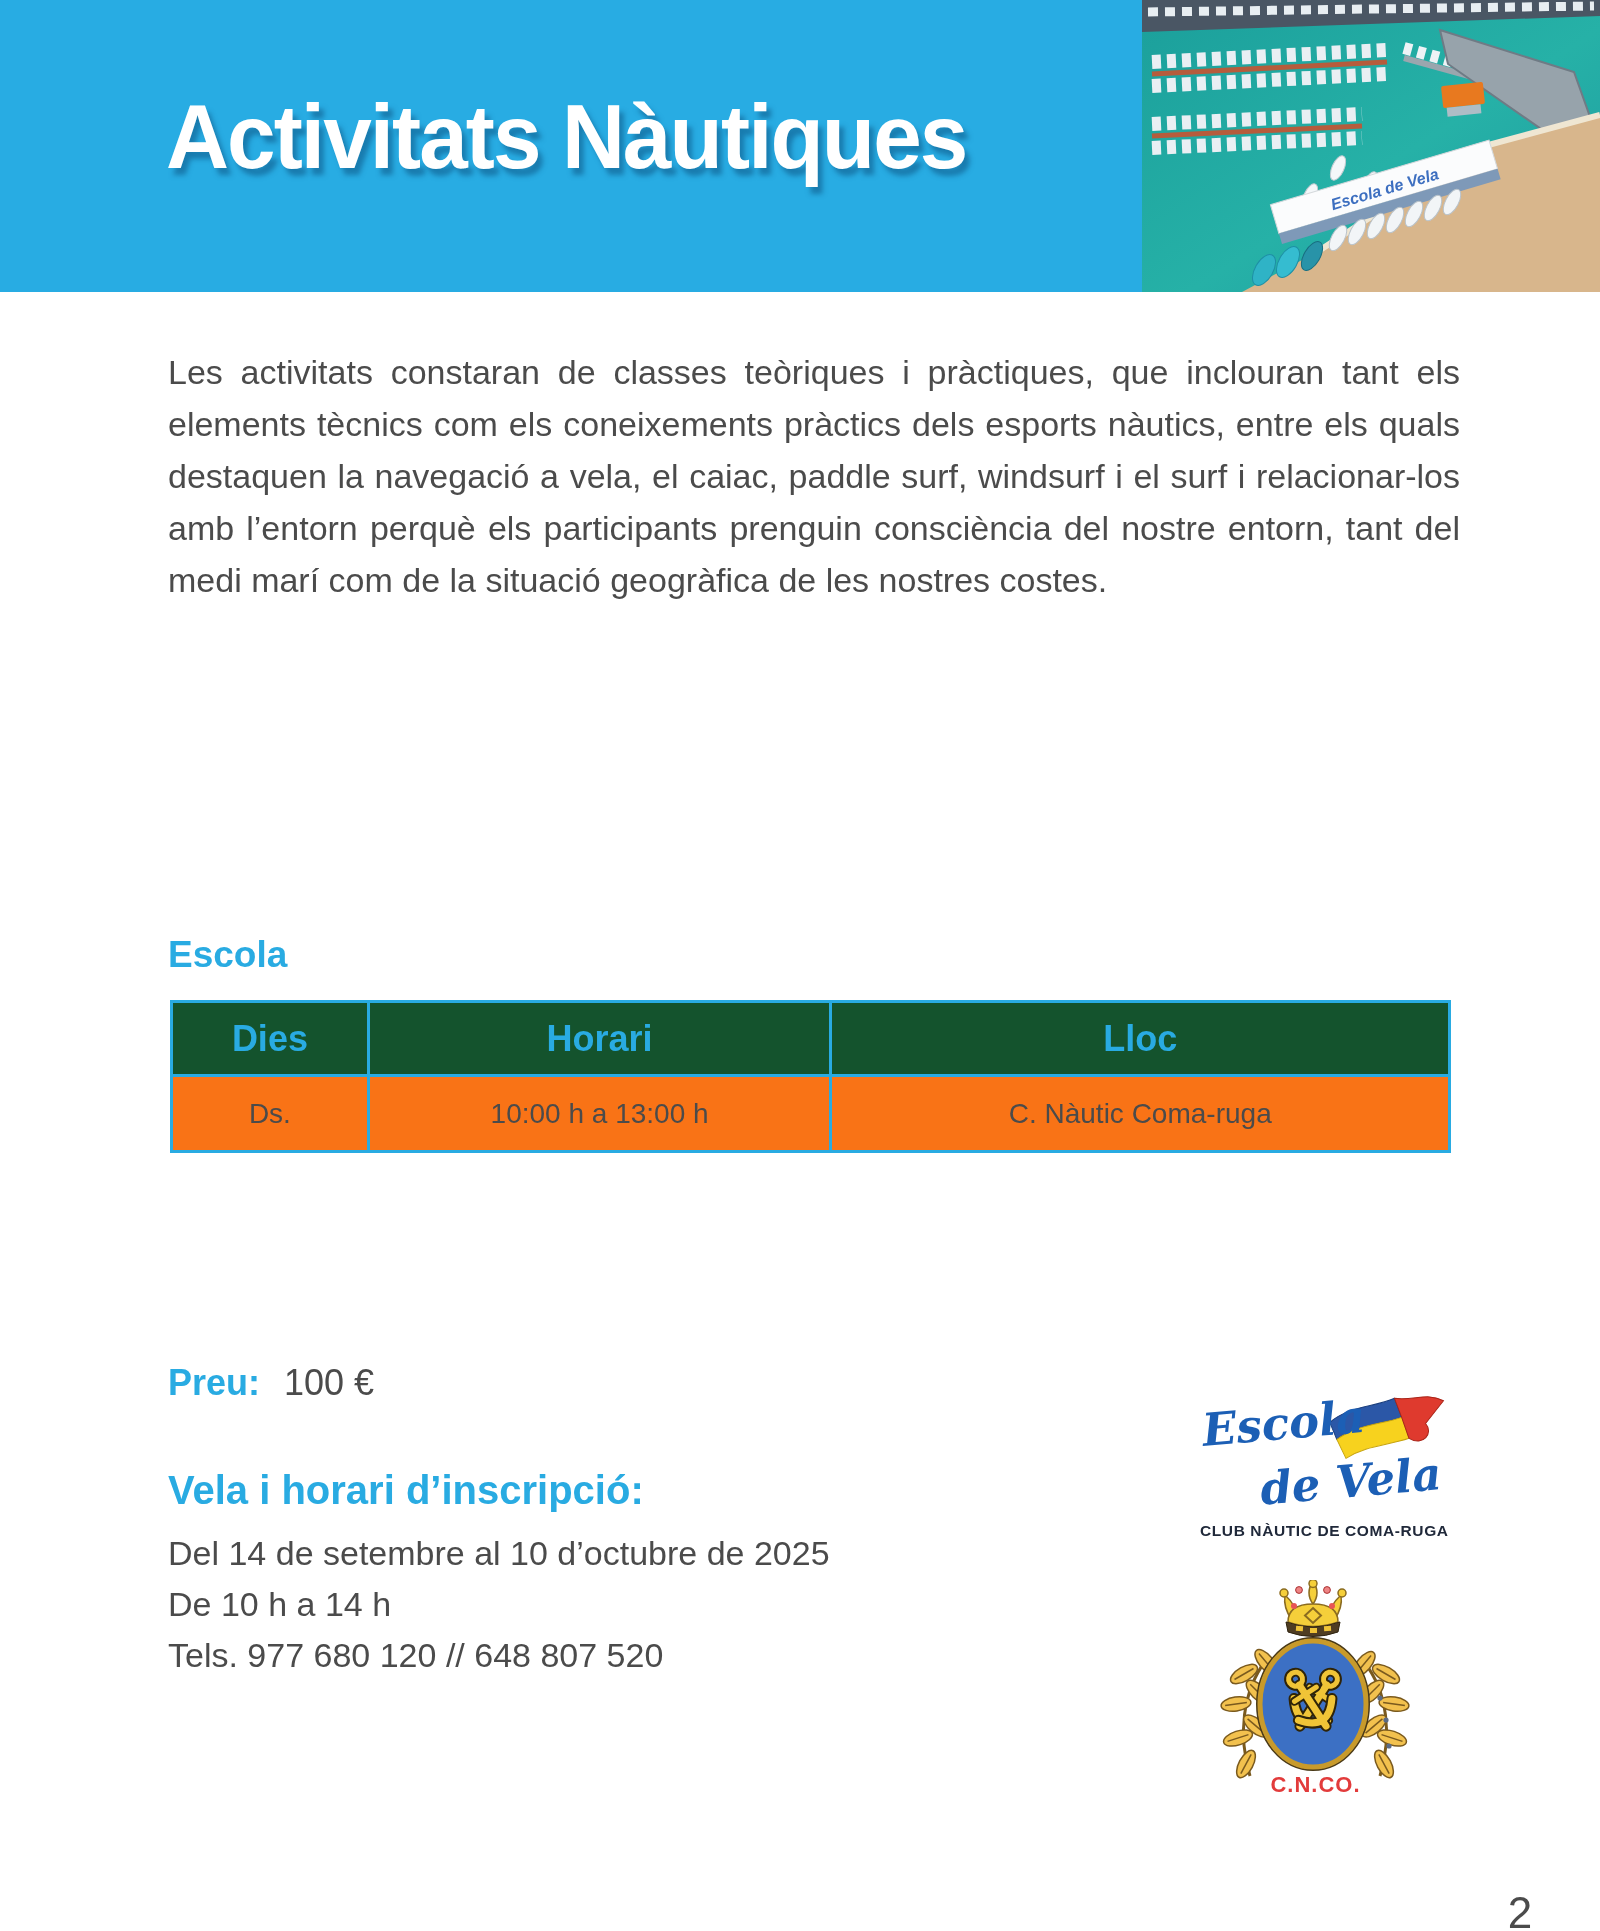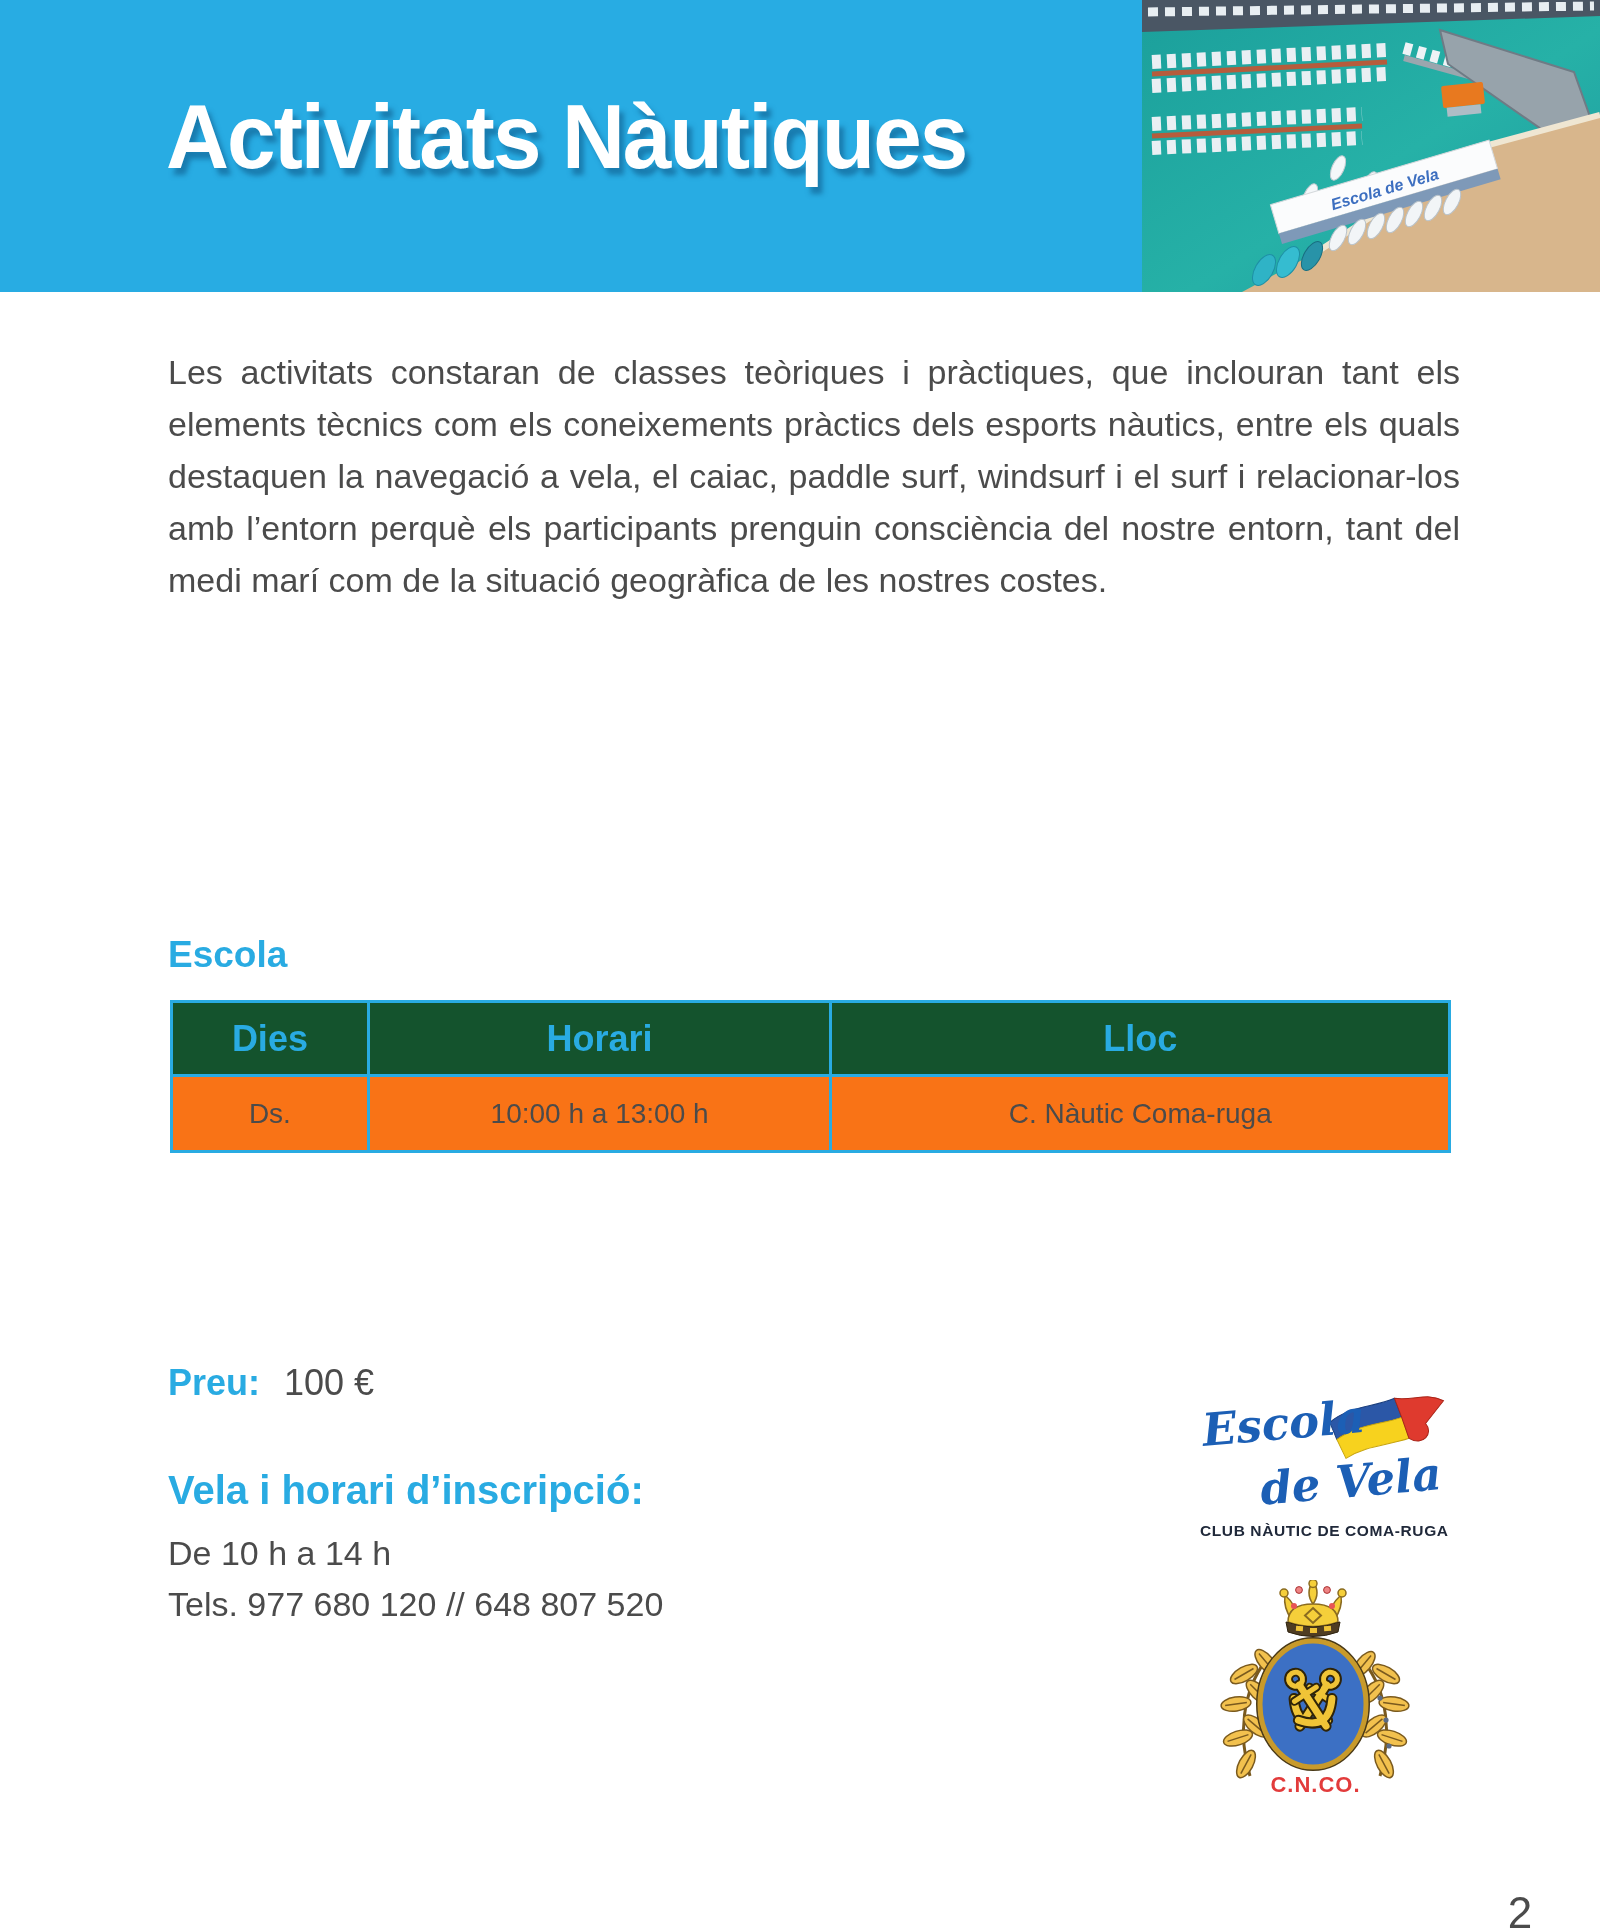--- a/index.html
+++ b/index.html
@@ -283,20 +283,21 @@
     </table>
   </div>
 
   <div class="preu-line">
     <span class="preu-label">Preu:</span>
     <span class="preu-value">100 €</span>
   </div>
 
   <div class="inscripcio-heading">Vela i horari d’inscripció:</div>
   <div class="inscripcio-lines">
+    <div>Del 14 de setembre al 10 d’octubre de 2025</div>
     <div>De 10 h a 14 h</div>
     <div>Tels. 977 680 120 // 648 807 520</div>
   </div>
 
   <div class="escola-logo">
     <svg class="escola-flag" viewBox="0 0 130 78" aria-hidden="true">
       <path d="M6,26 C28,10 52,14 74,6 L80,26 C58,32 34,30 12,44 Z" fill="#2b57a7" stroke="#1b3f7e" stroke-width="1"></path>
       <path d="M12,44 C34,30 58,32 80,26 L86,48 C64,54 42,52 20,64 Z" fill="#f7d21e" stroke="#c7a410" stroke-width="1"></path>
       <path d="M74,6 C94,10 108,2 124,12 L104,34 C112,44 100,58 86,48 L80,26 Z" fill="#df3a2e" stroke="#a82418" stroke-width="1"></path>
     </svg>

